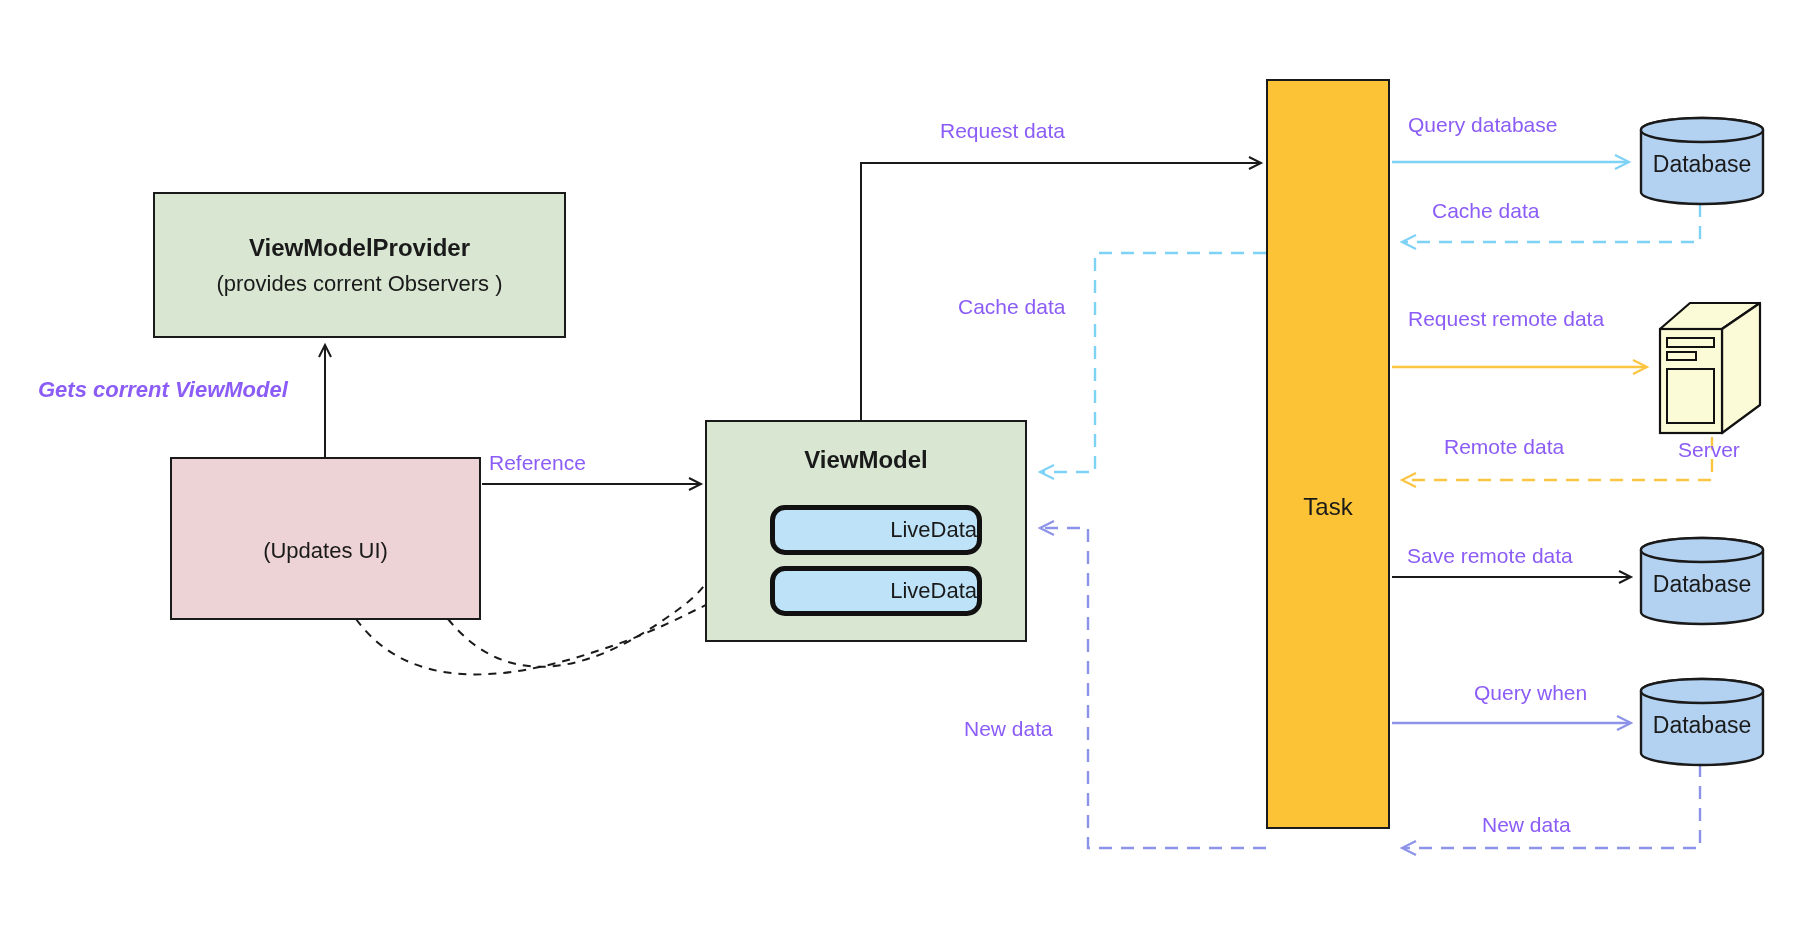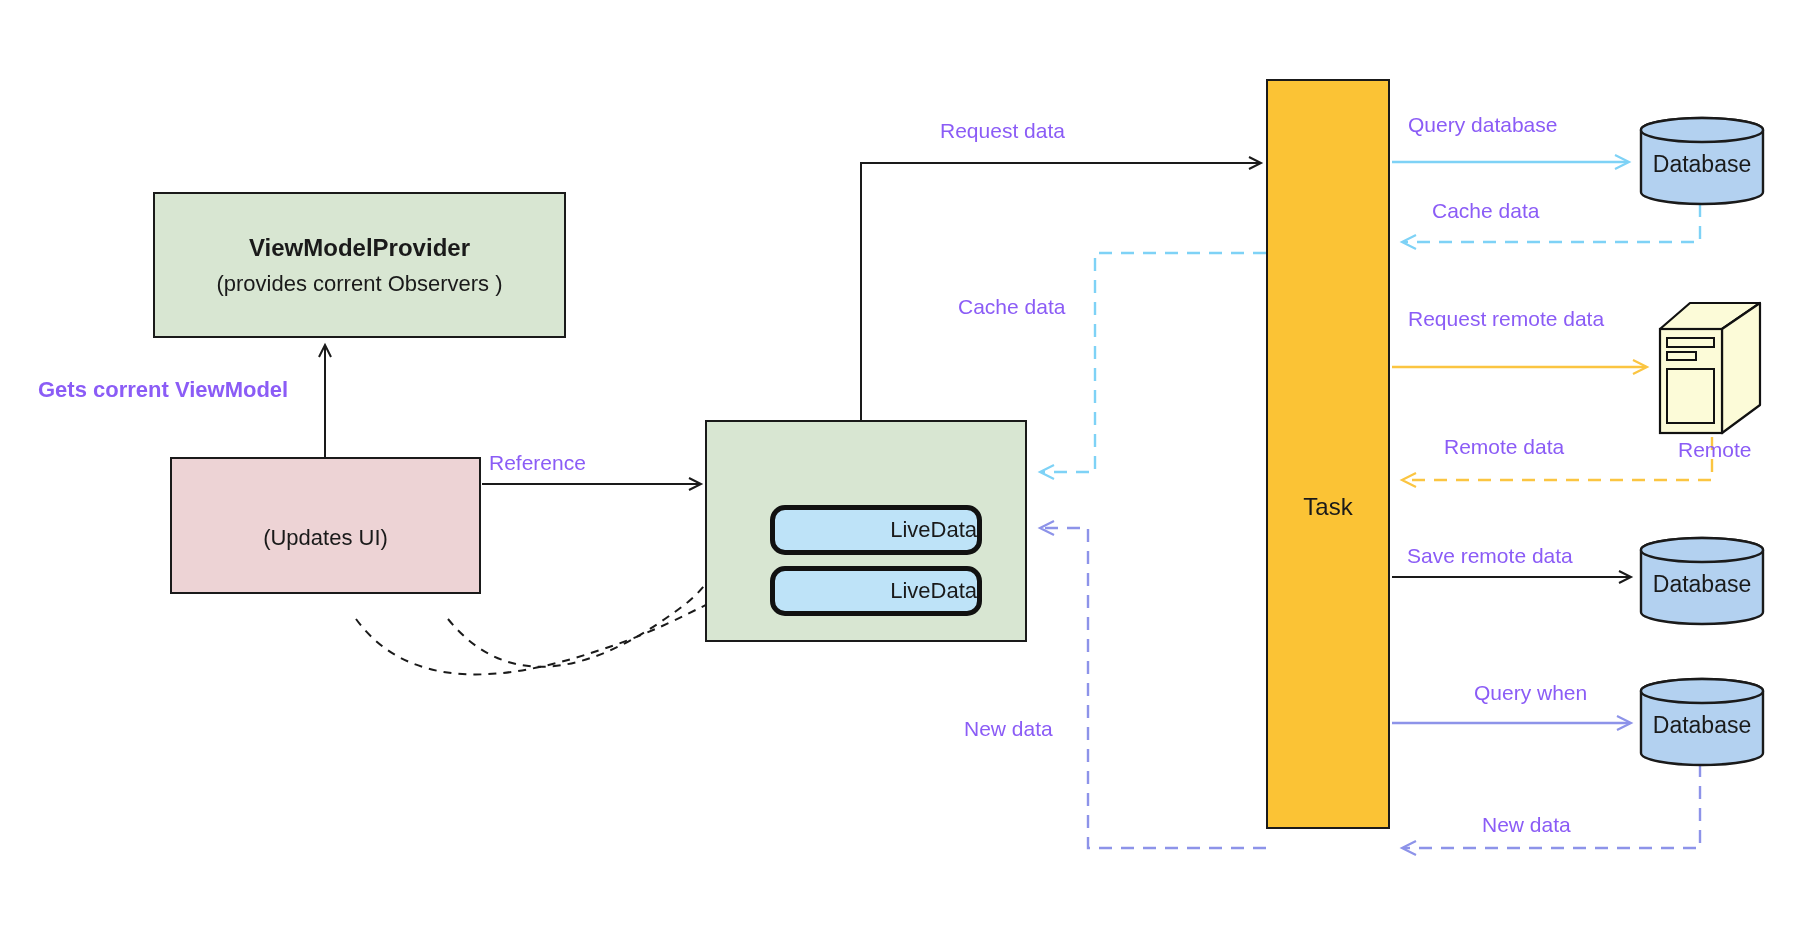--- a/index.html
+++ b/index.html
@@ -2,27 +2,27 @@
 <html><head>
 <meta charset="utf-8">
 <style>
   html,body{margin:0;padding:0;background:#ffffff;}
   .canvas{
     position:relative;width:1804px;height:952px;background:#ffffff;overflow:hidden;
     font-family:"Liberation Sans", sans-serif;color:#1a1a1a;
   }
   .wires{position:absolute;left:0;top:0;width:1804px;height:952px;}
   .lbl{position:absolute;font-size:21px;white-space:nowrap;line-height:1.2;color:#8b5cf6;}
-  .lbl.bold{font-weight:bold;font-size:22px;}
+  .lbl.bold{font-weight:bold;font-size:22px;font-style:italic;}
   .box{position:absolute;border:2px solid #1a1a1a;box-sizing:border-box;}
   .provider{left:147px;top:192px;width:413px;height:146px;background:#d8e6d2;
     display:flex;flex-direction:column;align-items:center;justify-content:center;gap:9px;margin-left:6px;}
   .provider .title{font-weight:bold;font-size:24px;}
   .provider .subtitle{font-size:22px;}
-  .uibox{left:170px;top:457px;width:311px;height:137px;background:#edd3d5;
+  .uibox{left:170px;top:457px;width:311px;height:163px;background:#edd3d5;
     display:flex;align-items:center;justify-content:center;font-size:22px;padding-top:24px;box-sizing:border-box;}
   .viewmodel{left:705px;top:420px;width:322px;height:222px;background:#d8e6d2;}
   .viewmodel .title{position:absolute;top:24px;width:100%;text-align:center;font-weight:bold;font-size:24px;}
   .livedata{position:absolute;left:63px;width:212px;height:50px;background:#bee3f8;
     border:5px solid #111111;border-radius:15px;box-sizing:border-box;
     display:flex;align-items:center;justify-content:flex-end;font-size:22px;padding-left:48px;}
   .ld1{top:83px;} .ld2{top:144px;}
   .task{left:1266px;top:79px;width:124px;height:750px;background:#fbc335;}
   .task .title{position:absolute;top:412px;width:100%;text-align:center;font-size:24px;}
   .icon{position:absolute;}
@@ -71,20 +71,21 @@
   <div class="box provider">
     <div class="title">ViewModelProvider</div>
     <div class="subtitle">(provides corrent Observers )</div>
   </div>
 
   <div class="box uibox">
     <span>(Updates UI)</span>
   </div>
 
   <div class="box viewmodel">
+    <div class="title">ViewModel</div>
     <div class="livedata ld1">
       <span>LiveData</span>
     </div>
     <div class="livedata ld2">
       <span>LiveData</span>
     </div>
   </div>
 
   <div class="box task">
     <div class="title">Task</div>
@@ -119,18 +120,18 @@
 
   <div class="lbl bold" style="left:38px;top:377px">Gets corrent ViewModel</div>
   <div class="lbl" style="left:489px;top:450px">Reference</div>
   <div class="lbl" style="left:940px;top:118px">Request data</div>
   <div class="lbl" style="left:958px;top:294px">Cache data</div>
   <div class="lbl" style="left:964px;top:716px">New data</div>
   <div class="lbl" style="left:1408px;top:112px">Query database</div>
   <div class="lbl" style="left:1432px;top:198px">Cache data</div>
   <div class="lbl" style="left:1408px;top:306px">Request remote data</div>
   <div class="lbl" style="left:1444px;top:434px">Remote data</div>
-  <div class="lbl" style="left:1678px;top:437px">Remote</div>
+  <div class="lbl" style="left:1678px;top:437px">Server</div>
   <div class="lbl" style="left:1407px;top:543px">Save remote data</div>
   <div class="lbl" style="left:1474px;top:680px">Query when</div>
   <div class="lbl" style="left:1482px;top:812px">New data</div>
 
 </div>
 
 </body></html>

